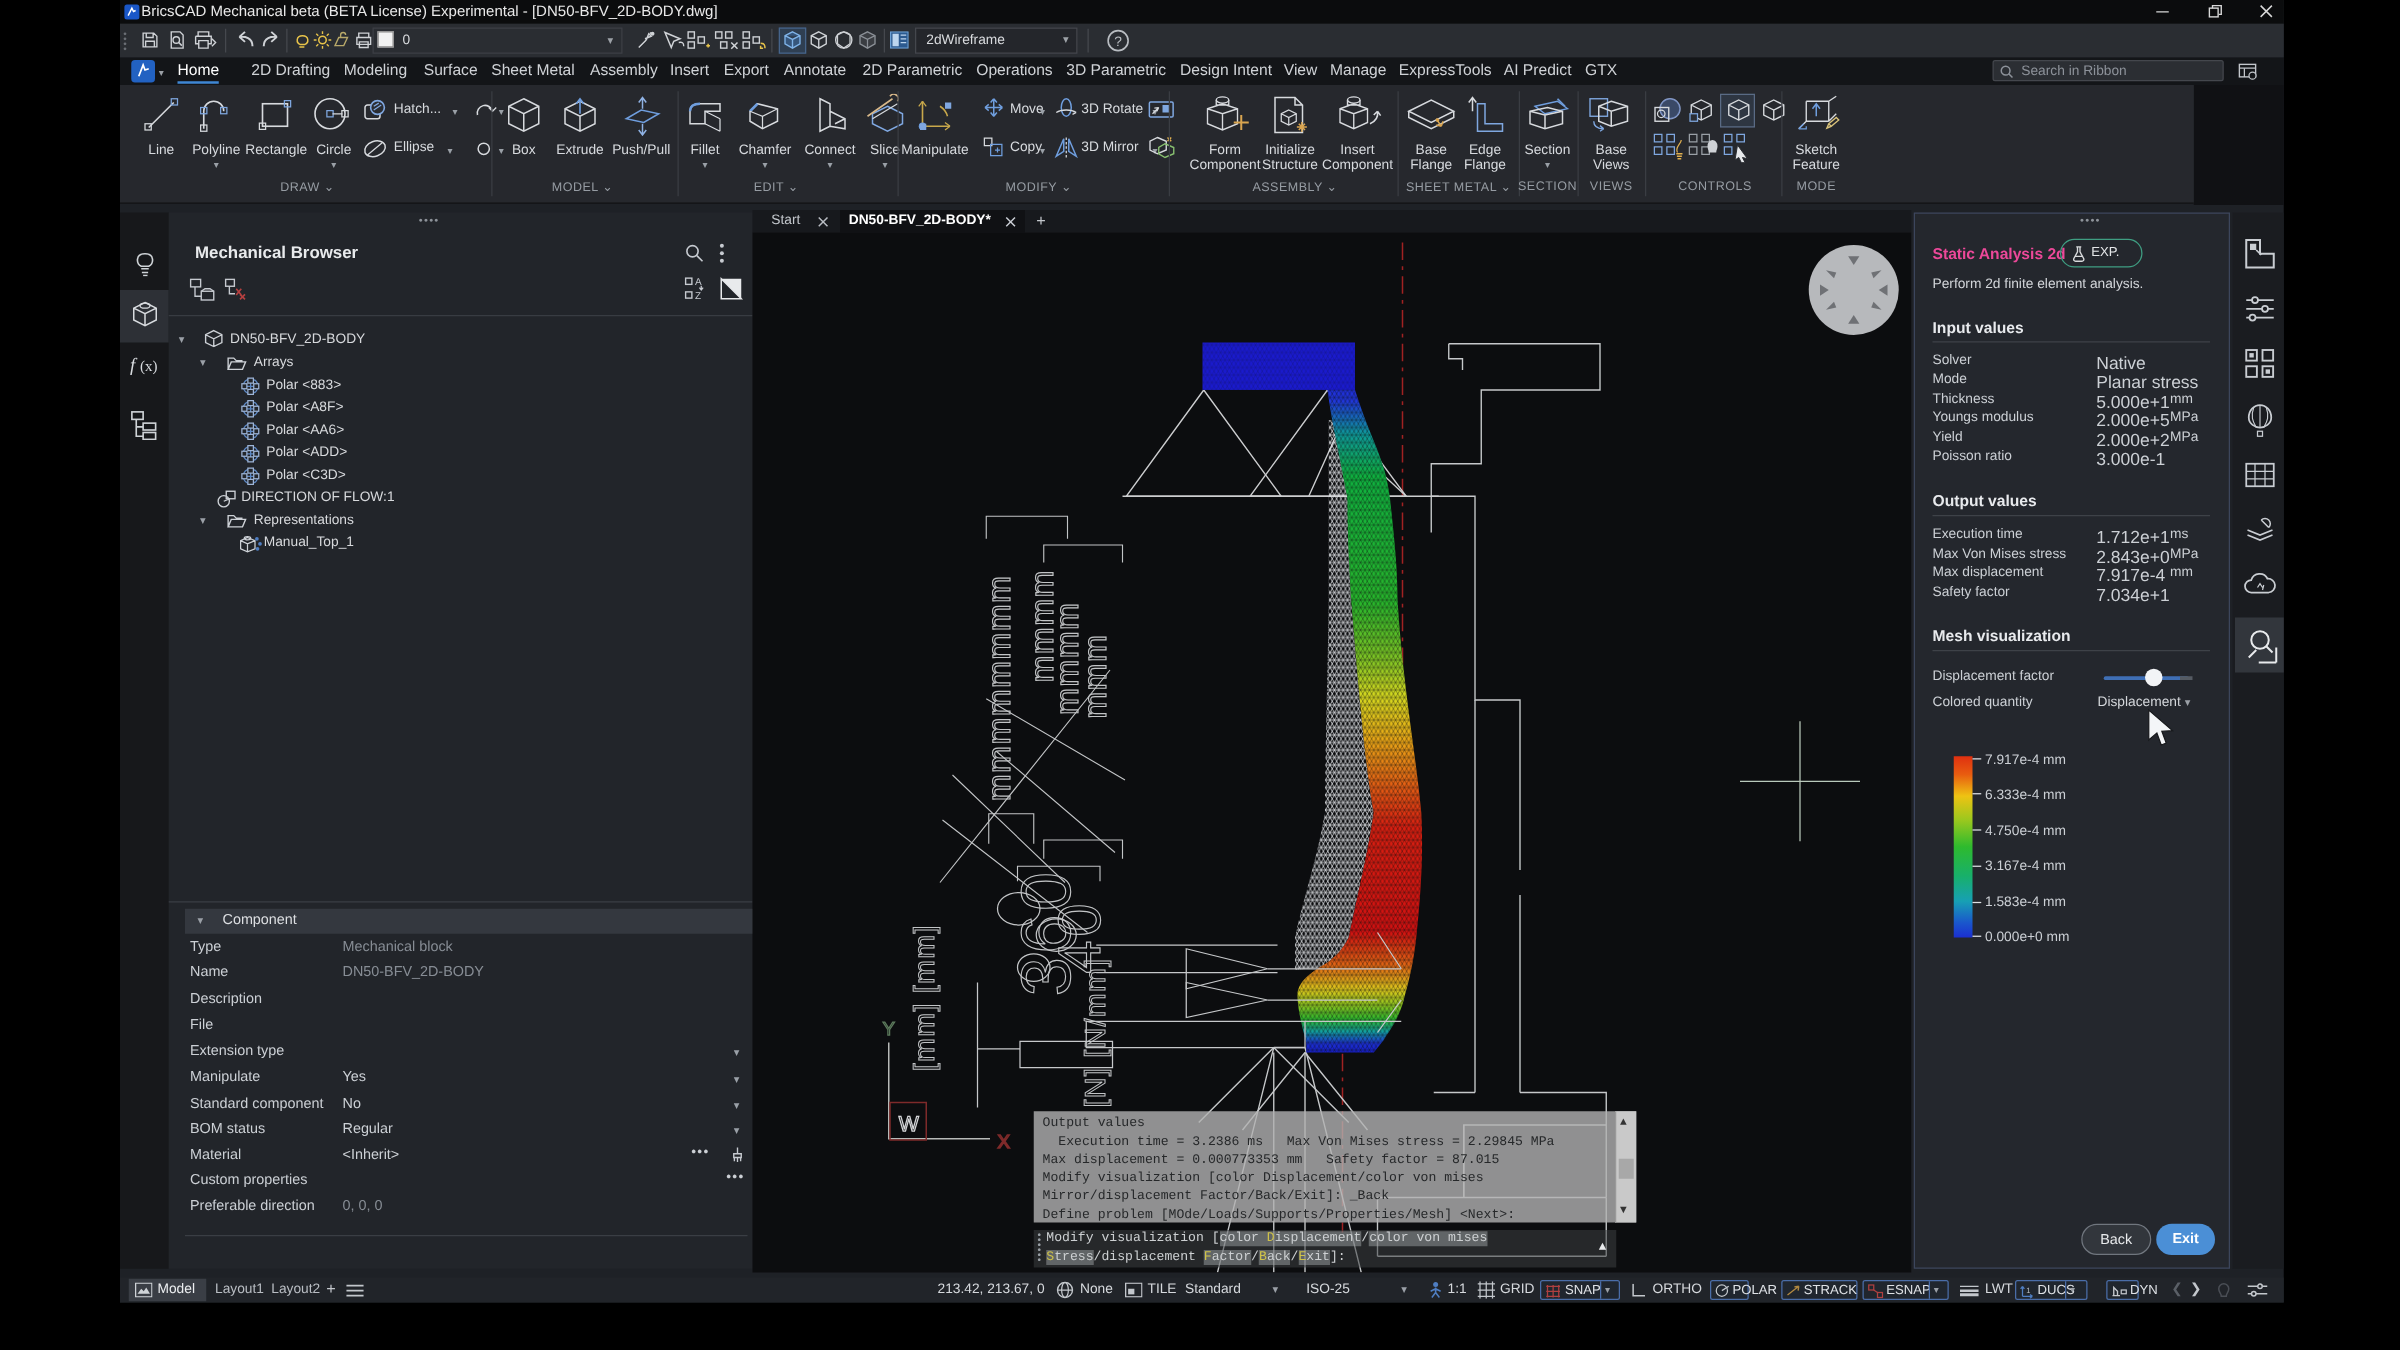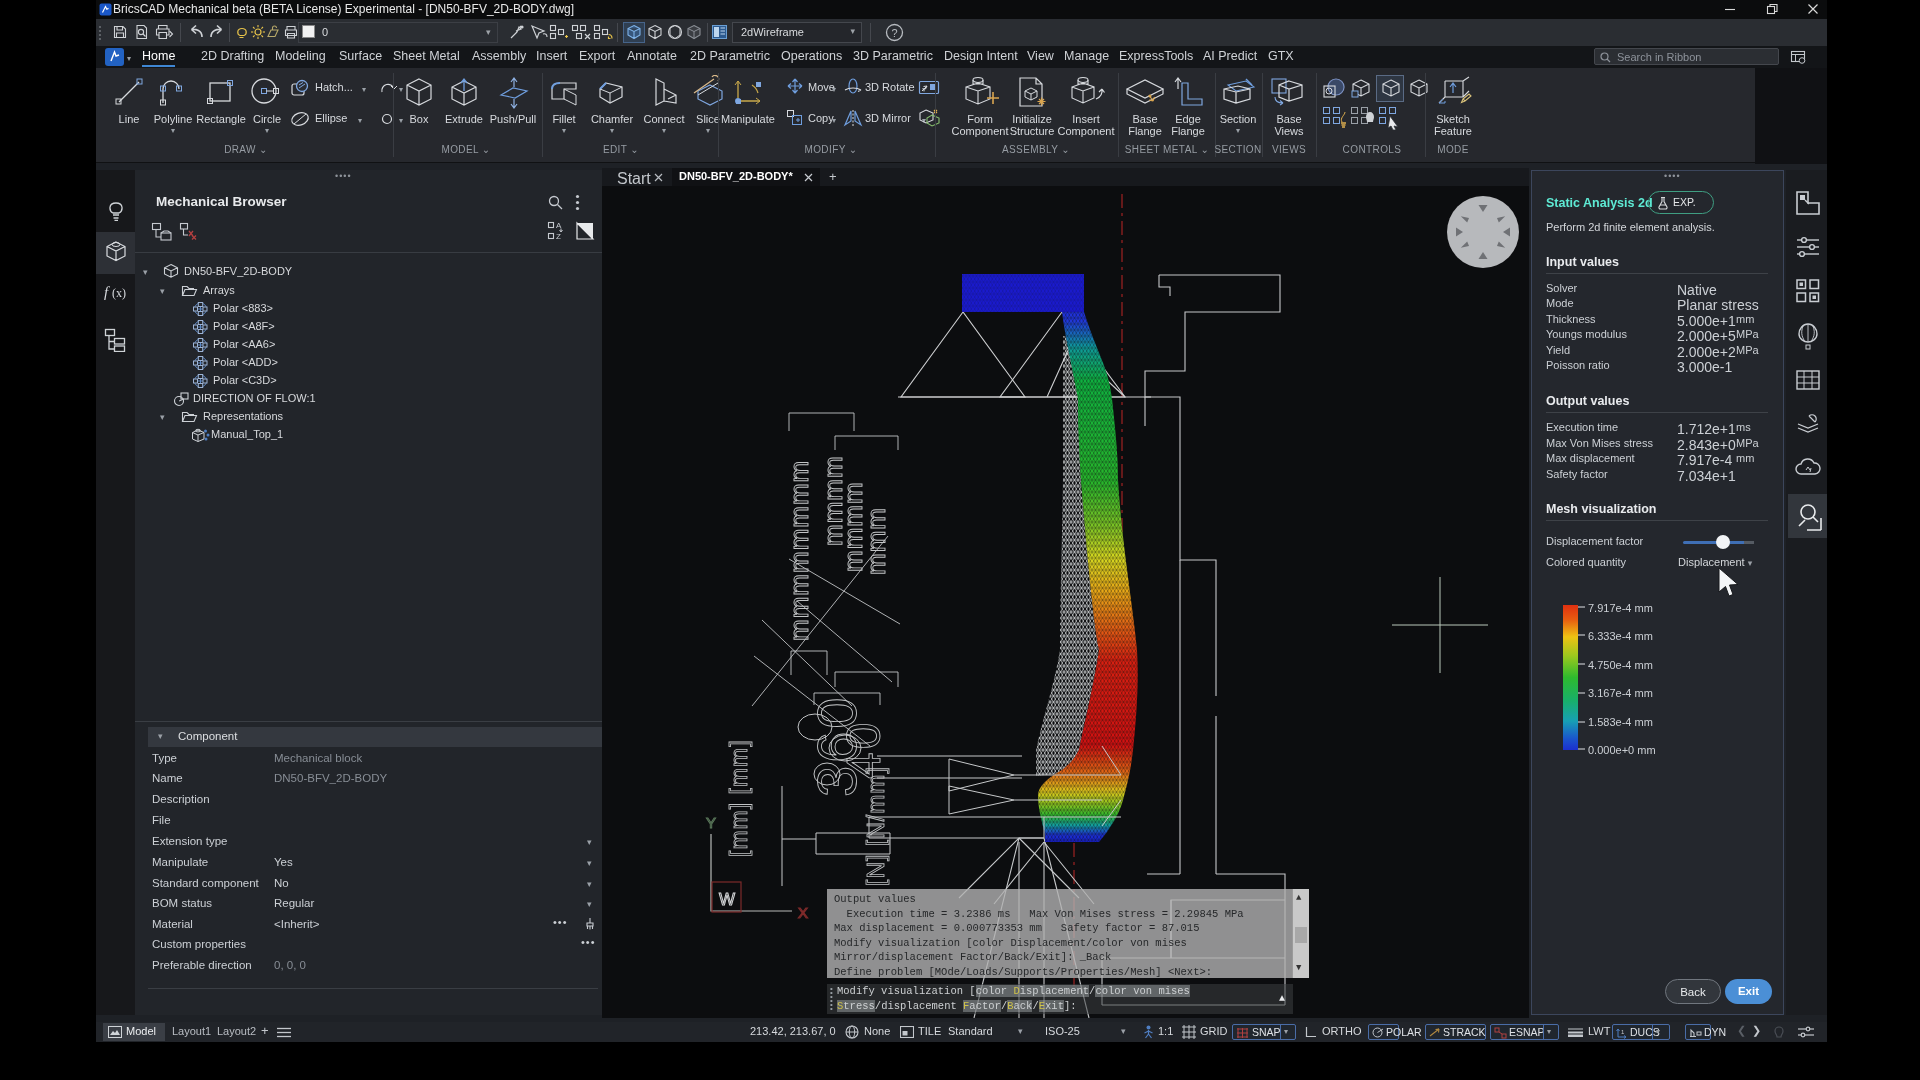--- a/index.html
+++ b/index.html
@@ -673,21 +673,21 @@
     <svg class="abs" style="left:448px;top:747px" width="14" height="14">
         <path d="M7 1 v5 M4 6 h6 v3 h-6 z M4.5 9 v3 M7 9 v3.5 M9.5 9 v3" stroke="#c6cad0" fill="none" stroke-width="1.1"></path>
       </svg>
     <div class="prow" style="left:17px;top:768px">Custom properties</div>
     <div class="abs" style="left:446px;top:766px;color:#ccd0d5;font-size:11px;letter-spacing:1px">•••</div>
     <div class="prow" style="left:17px;top:789px">Preferable direction</div>
       <div class="pval" style="left:139px;top:789px">0, 0, 0</div>
     <div class="abs" style="left:13px;top:818px;width:450px;height:1px;background:#3a3e44"></div>
   </div>
   <div id="doctabs">
-    <span class="abs" style="left:15px;top:2px;color:#c3c7cc;font-size:16px">Start</span>
+    <span class="abs" style="left:15px;top:2px;color:#c3c7cc;font-size:11px">Start</span>
     <svg class="abs" style="left:52px;top:5px" width="9" height="9">
         <path d="M1 1 L8 8 M8 1 L1 8" stroke="#b8bcc2" stroke-width="1.2"></path>
       </svg>
     <div class="abs" style="left:70px;top:0;width:148px;height:18px;background:#101114"></div>
     <span class="abs" style="left:77px;top:2px;color:#fff;font-size:11px;font-weight:bold">DN50-BFV_2D-BODY*</span>
     <svg class="abs" style="left:202px;top:5px" width="9" height="9">
         <path d="M1 1 L8 8 M8 1 L1 8" stroke="#c8ccd2" stroke-width="1.2"></path>
       </svg>
     <span class="abs" style="left:227px;top:1px;color:#c3c7cc;font-size:13px">+</span>
   </div>
@@ -823,21 +823,21 @@
     </div>
   </div>
   <div id="cmdline">
     <div style="position:absolute;left:2px;top:3px;color:#9aa0a6;font-size:8px;line-height:4px">•<br>•<br>•<br>•<br>•<br>•</div>
     <div>Modify visualization [<span class="kw">color <span class="kwy">D</span>isplacement</span>/<span class="kw">color von mises</span></div>
     <div><span class="kw"><span class="kwy">S</span>tress</span>/displacement <span class="kw"><span class="kwy">F</span>actor</span>/<span class="kw"><span class="kwy">B</span>ack</span>/<span class="kw"><span class="kwy">E</span>xit</span>]:</div>
     <div class="abs" style="left:452px;top:8px;color:#e8eaec;font-size:10px">▲</div>
   </div>
   <div id="rpanel">
     <div class="abs" style="left:132px;top:0px;color:#8e939a;font-size:9px;letter-spacing:1px">••••</div>
-    <div class="abs" style="left:14px;top:25px;font-size:12.5px;font-weight:bold;color:#5eead4">Static Analysis 2d</div>
+    <div class="abs" style="left:14px;top:25px;font-size:12.5px;font-weight:bold;color:#ec4899">Static Analysis 2d</div>
     <div class="abs" style="left:116px;top:20px;width:66px;height:23px;border:1.5px solid #3f9e82;border-radius:12px">
       <svg class="abs" style="left:7px;top:4px" width="13" height="14">
           <path d="M5 1.5 h4 M6 1.5 v4 L3 11 a1.5 1.5 0 0 0 1.4 2 h5.2 a1.5 1.5 0 0 0 1.4 -2 L8 5.5 v-4" fill="none" stroke="#d8dadc" stroke-width="1.1"></path>
           <line x1="4" y1="9" x2="10" y2="9" stroke="#d8dadc"></line>
         </svg>
       <span class="abs" style="left:24px;top:4px;font-size:10.5px;color:#e4e6e8">EXP.</span>
     </div>
     <div class="abs" style="left:14px;top:50px;font-size:11px;color:#d3d6da">Perform 2d finite element analysis.</div>
     <div class="sect" style="top:84px">Input values</div>
     <div class="hr" style="top:102px"></div>

